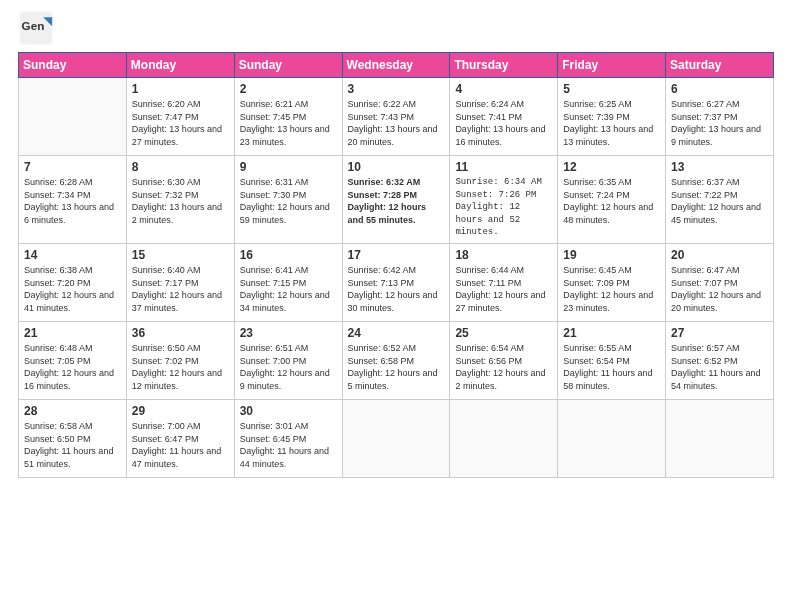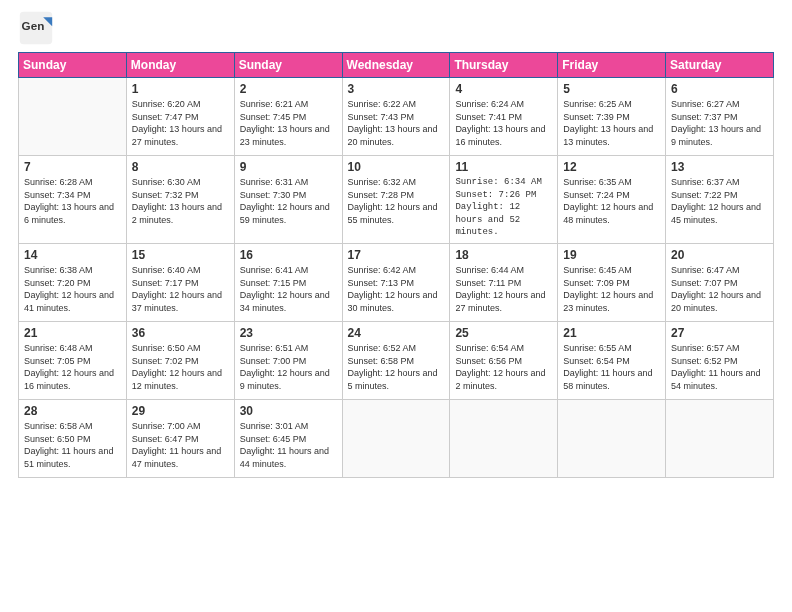--- a/index.html
+++ b/index.html
@@ -192,21 +192,21 @@
 Daylight: 13 hours and 2 minutes.</div>
           </td>
           <td>
             <span class="day-number">9</span>
             <div class="day-info" style="white-space: pre-line;">Sunrise: 6:31 AM
 Sunset: 7:30 PM
 Daylight: 12 hours and 59 minutes.</div>
           </td>
           <td>
             <span class="day-number">10</span>
-            <div class="day-info" style="white-space: pre-line;">Sunrise: 6:32 AM
+            <div class="day-info" style="white-space: pre-line; font-weight: bold;">Sunrise: 6:32 AM
 Sunset: 7:28 PM
 Daylight: 12 hours and 55 minutes.</div>
           </td>
           <td>
             <span class="day-number">11</span>
             <div class="day-info" style="white-space: pre-line; font-family: Liberation Mono, monospace;">Sunrise: 6:34 AM
 Sunset: 7:26 PM
 Daylight: 12 hours and 52 minutes.</div>
           </td>
           <td>

